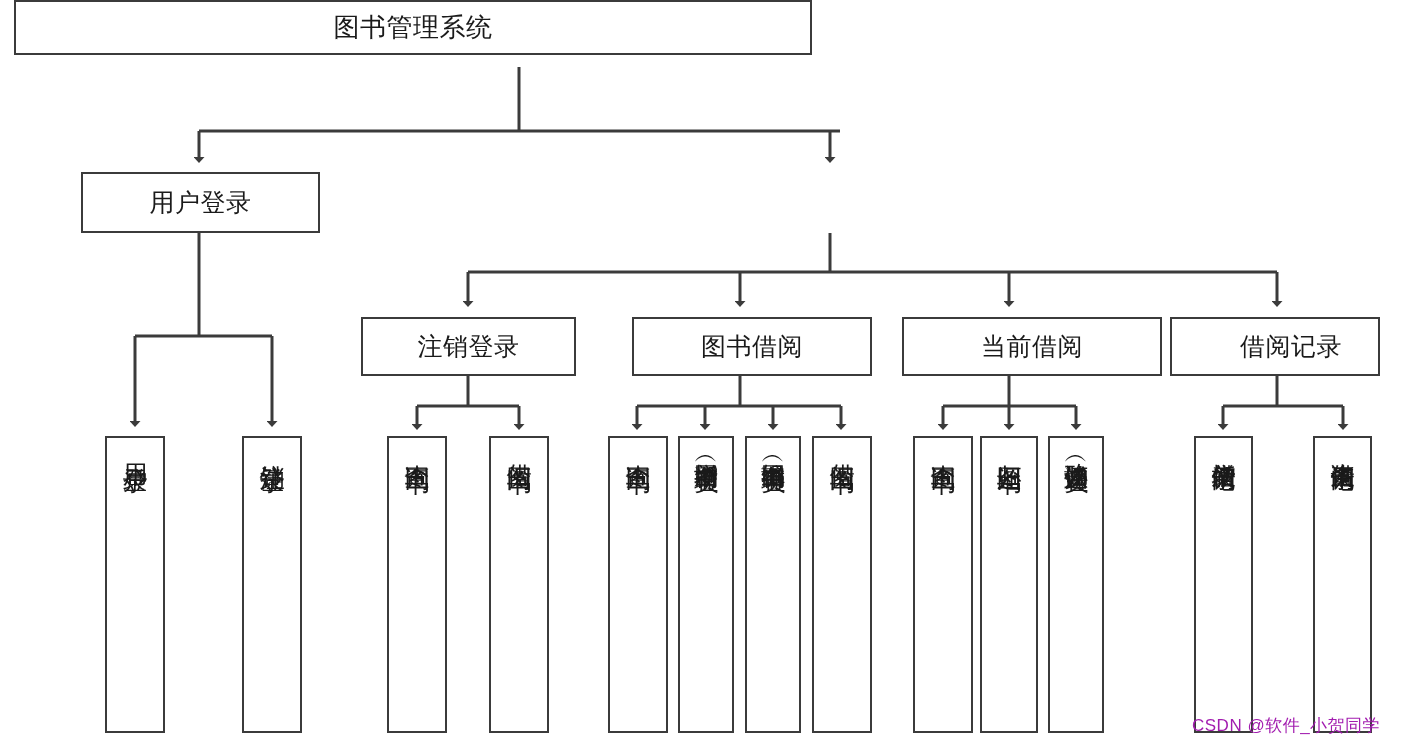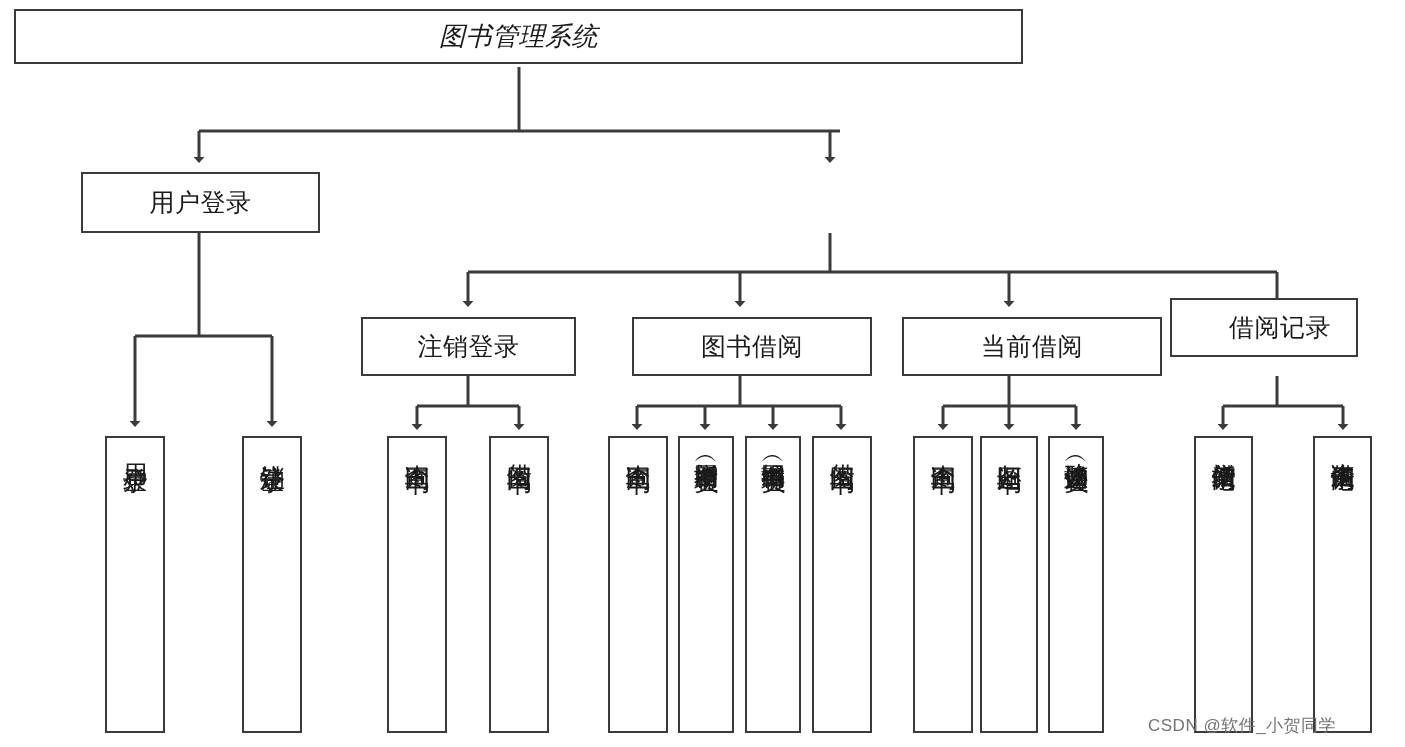--- a/index.html
+++ b/index.html
@@ -62,24 +62,24 @@
     font-size: 25px;
     letter-spacing: 2px;
     white-space: nowrap;
   }
   .node.vert.tall-text .label {
     font-size: 24px;
     letter-spacing: 1px;
   }
   .watermark {
     position: absolute;
-    left: 1148px;
+    left: 1192px;
     top: 714px;
     font-size: 17px;
-    color: #737373;
+    color: #a21caf;
     letter-spacing: 0.5px;
     white-space: nowrap;
     user-select: none;
   }
 </style>
 </head>
 <body>
 
 <div id="canvas">
 
@@ -127,42 +127,42 @@
       <path d="M1009,406 L1009,427" marker-end="url(#arrow)"></path>
       <path d="M1076,406 L1076,427" marker-end="url(#arrow)"></path>
 
       <path d="M1277,376 L1277,406"></path>
       <path d="M1223,406 L1343,406"></path>
       <path d="M1223,406 L1223,427" marker-end="url(#arrow)"></path>
       <path d="M1343,406 L1343,427" marker-end="url(#arrow)"></path>
     </g>
   </svg>
 
-  <div class="node horiz root" style="left:14px; top:9px; width:1009px; height:55px;font-style:italic;">
+  <div class="node horiz root" style="left:14px; top:0; width:798px; height:55px;">
     <span class="label">图书管理系统</span>
   </div>
 
   <div class="node horiz" style="left:81px; top:172px; width:239px; height:61px;">
     <span class="label">用户登录</span>
   </div>
 
 
   <div class="node horiz" style="left:361px; top:317px; width:215px; height:59px;">
     <span class="label">注销登录</span>
   </div>
 
   <div class="node horiz" style="left:632px; top:317px; width:240px; height:59px;">
     <span class="label">图书借阅</span>
   </div>
 
   <div class="node horiz" style="left:902px; top:317px; width:260px; height:59px;">
     <span class="label">当前借阅</span>
   </div>
 
-  <div class="node horiz" style="left:1170px; top:298px; width:188px; height:59px;padding-left:32px;">
+  <div class="node horiz" style="left:1170px; top:317px; width:210px; height:59px;padding-left:32px;">
     <span class="label">借阅记录</span>
   </div>
 
   <div class="node vert" style="left:105px; top:436px; width:60px; height:297px;">
     <span class="label">用户登录</span>
   </div>
 
   <div class="node vert" style="left:242px; top:436px; width:60px; height:297px;">
     <span class="label">注销登录</span>
   </div>

